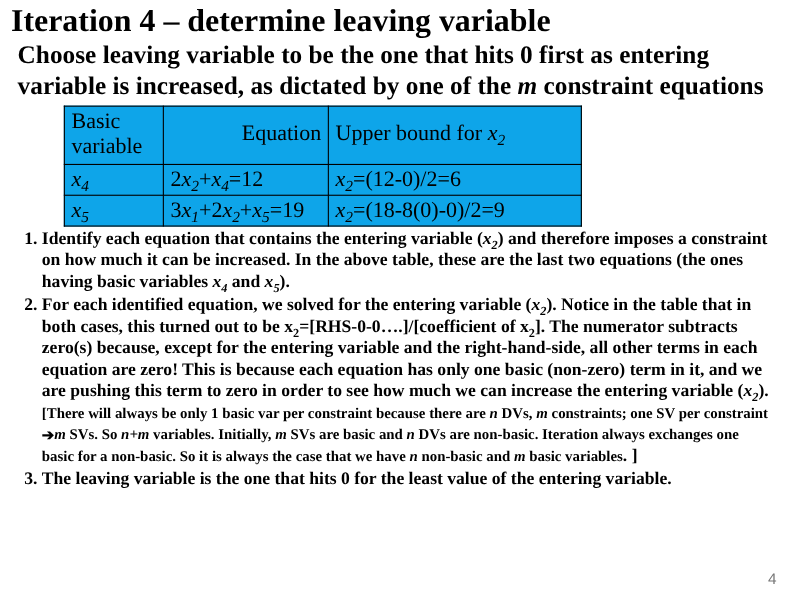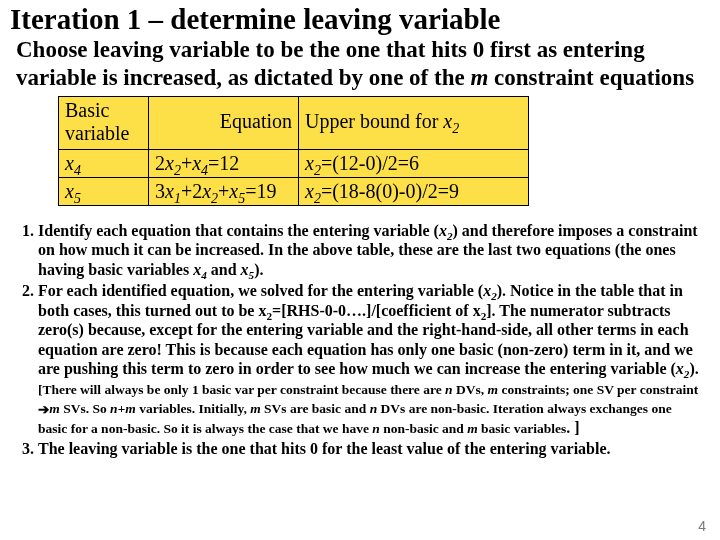--- a/index.html
+++ b/index.html
@@ -24,22 +24,22 @@
     margin-bottom: 2px;
   }
   .subtitle {
     font-size: 23px;
     font-weight: bold;
     line-height: 1.2;
     margin: 0 0 4px 6px;
   }
   .tbl {
     border-collapse: collapse;
-    margin: 0 0 15px 48px;
-    background: #fde047;
+    margin: 0 0 2px 48px;
+    background: #0ea5e9;
   }
   .tbl td {
     border: 1px solid #000;
     padding: 2px 6px;
     font-size: 20px;
     vertical-align: middle;
     white-space: nowrap;
   }
   .tbl tr:first-child td { padding-bottom: 4px; }
   .tbl .col0 { width: 90px; }
@@ -70,21 +70,21 @@
     bottom: 6px;
     font-size: 14px;
     color: #777;
     font-family: Arial, sans-serif;
   }
 </style>
 </head>
 <body>
 
 <div class="slide">
-  <div class="title">Iteration 1 – determine leaving variable</div>
+  <div class="title">Iteration 4 – determine leaving variable</div>
 
   <div class="subtitle">
     <span>Choose leaving variable to be the one that hits 0 first as entering </span><br>
     <span>variable is increased, as dictated by one of the </span><span class="ital">m</span><span> constraint equations</span>
   </div>
 
   <table class="tbl">
     <tbody>
         <tr>
       <td class="col0">

